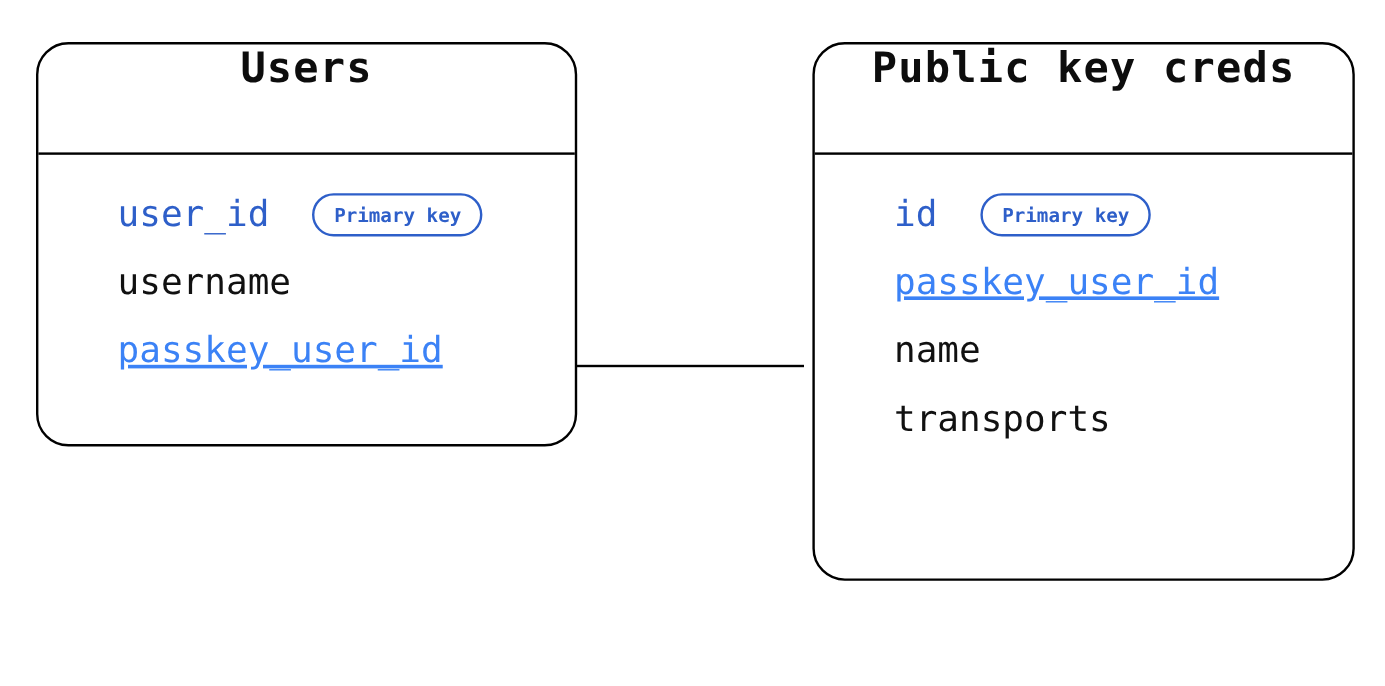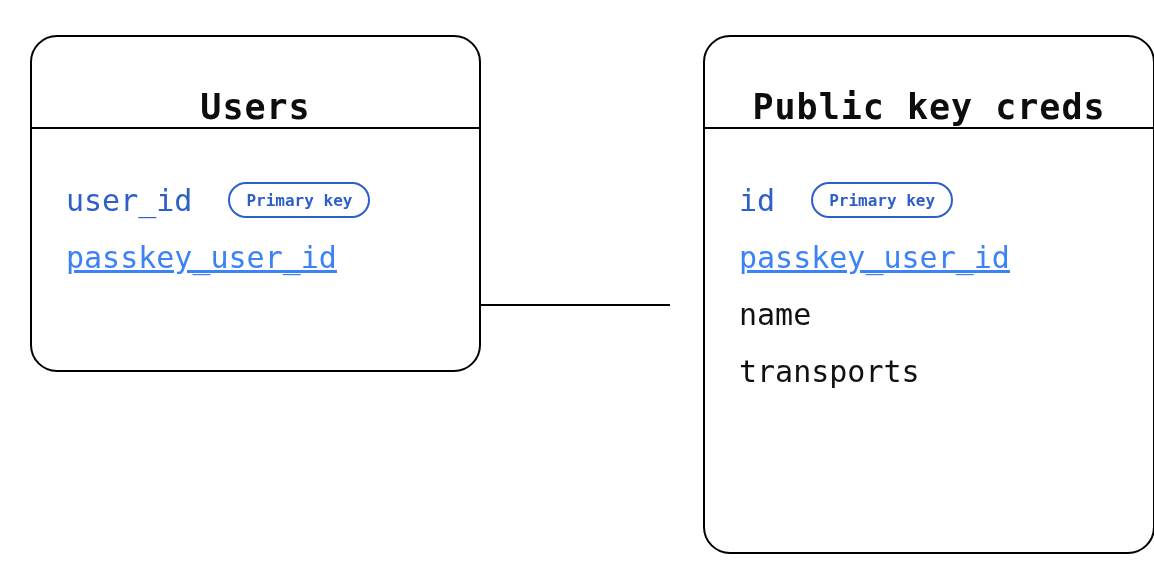--- a/index.html
+++ b/index.html
@@ -22,48 +22,48 @@
     border-radius: 27px;
     box-sizing: border-box;
   }
   .table-box.users {
     left: 30px;
     top: 35px;
     width: 451px;
     height: 337px;
   }
   .table-box.creds {
-    left: 703px;
+    left: 677px;
     top: 35px;
     width: 452px;
-    height: 519px;
+    height: 449px;
   }
   .table-header {
     height: 92px;
     border-bottom: 2px solid #000000;
     display: flex;
-    align-items: flex-end;
+    align-items: flex-start;
     justify-content: center;
     box-sizing: border-box;
   }
   .table-title {
     font-size: 35px;
     font-weight: bold;
     color: #0d0d0d;
     letter-spacing: 1px;
     white-space: nowrap;
   }
   .table-body {
     padding-top: 32px;
   }
   .field-row {
     height: 57px;
     display: flex;
-    align-items: flex-end;
-    padding-left: 34px;
+    align-items: flex-start;
+    padding-left: 66px;
   }
   .field-name {
     font-size: 30px;
     color: #111111;
     white-space: nowrap;
   }
   .field-name.blue { color: #2e5fc9; }
   .field-name.orange { color: #3b82f6; text-decoration: underline; }
   .pk-badge {
     display: inline-flex;
@@ -97,20 +97,23 @@
   <div class="table-box users">
     <div class="table-header">
       <span class="table-title">Users</span>
     </div>
     <div class="table-body">
       <div class="field-row">
         <span class="field-name blue">user_id</span>
         <span class="pk-badge">Primary key</span>
       </div>
       <div class="field-row">
+        <span class="field-name">username</span>
+      </div>
+      <div class="field-row">
         <span class="field-name orange">passkey_user_id</span>
       </div>
     </div>
   </div>
 
   <div class="connector"></div>
 
   <div class="table-box creds">
     <div class="table-header">
       <span class="table-title">Public key creds</span>

